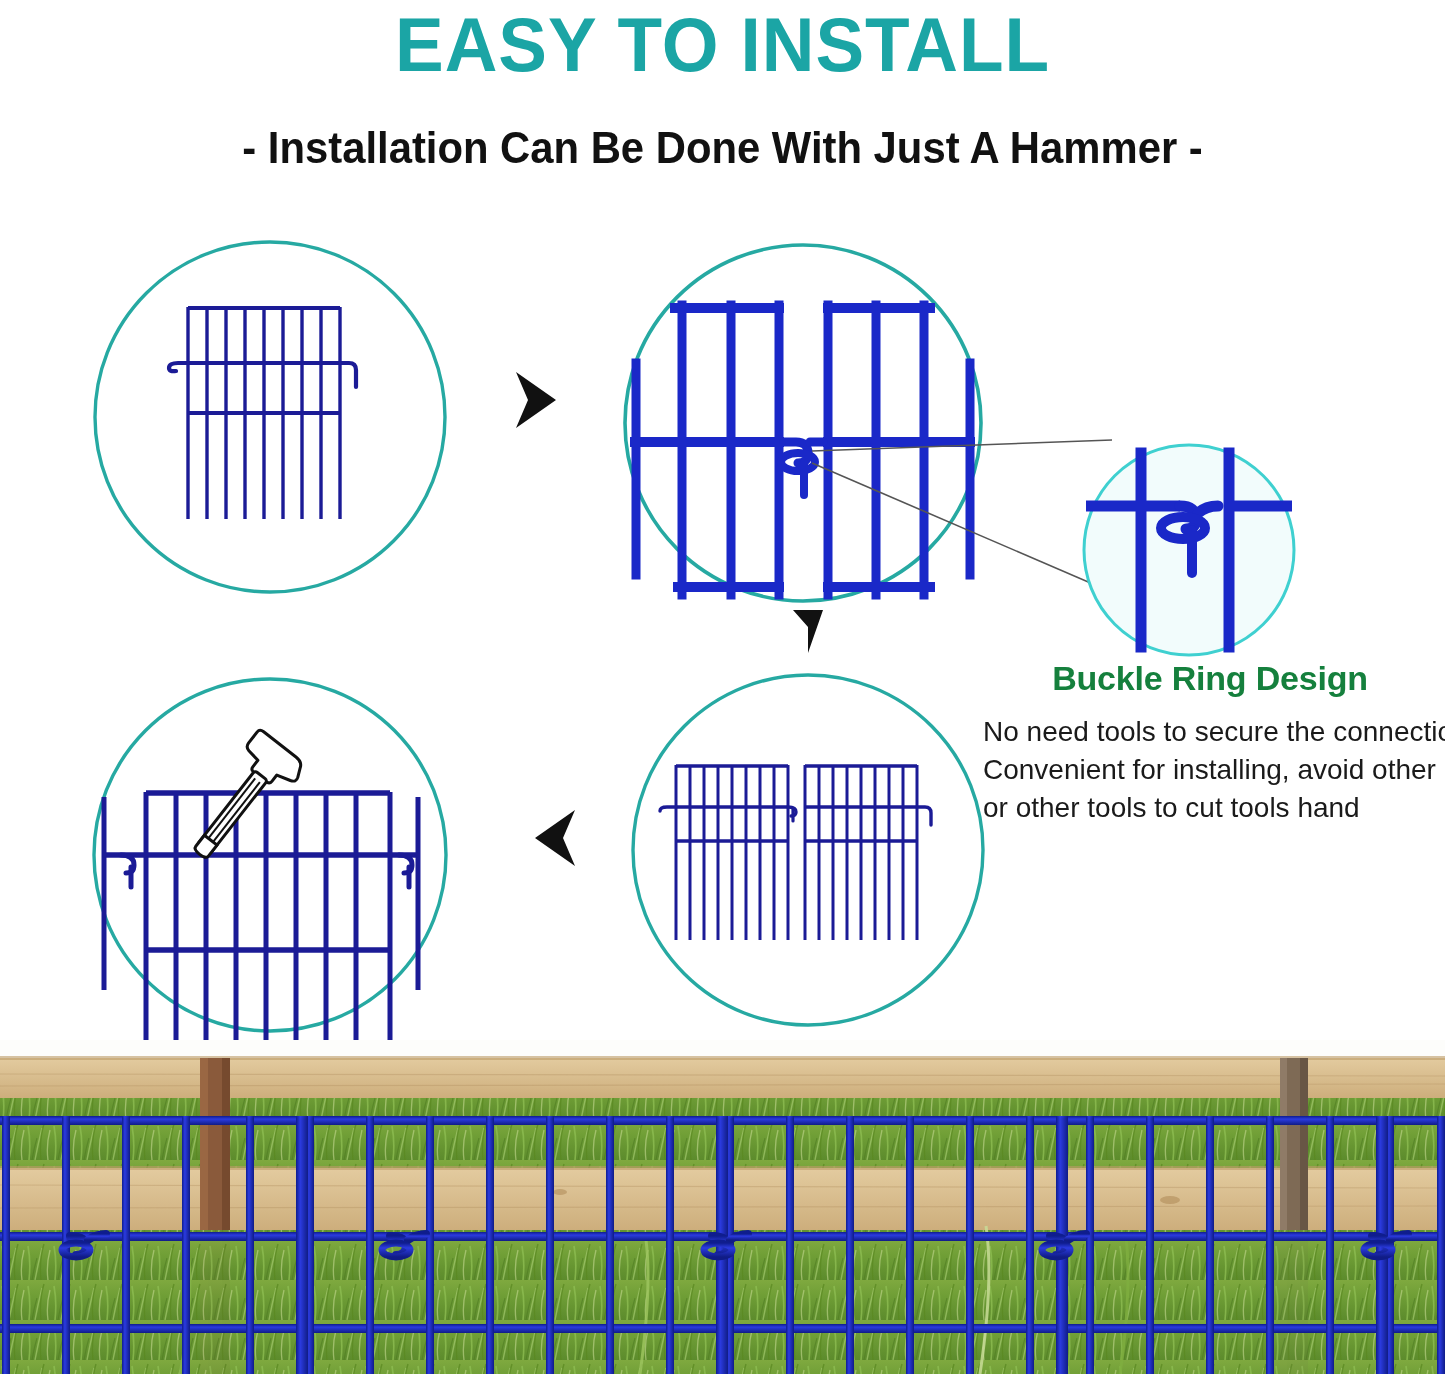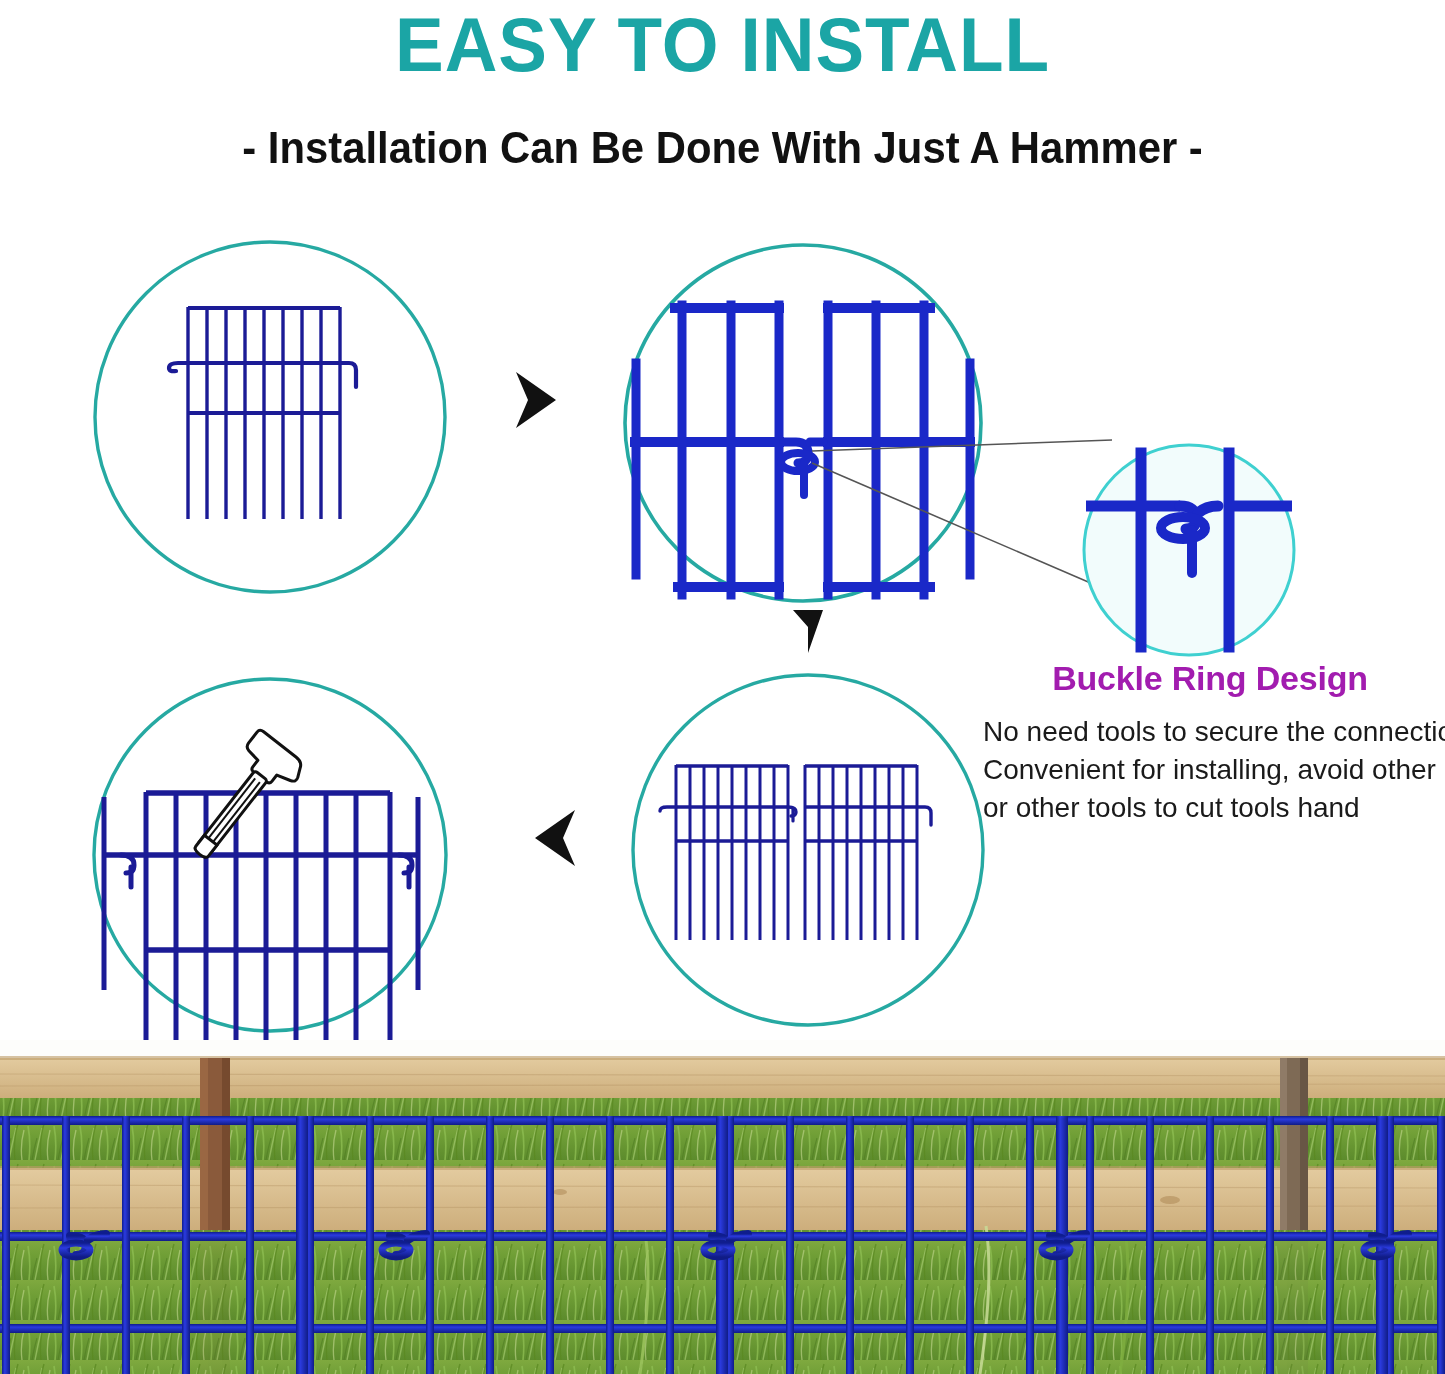--- a/index.html
+++ b/index.html
@@ -19,21 +19,21 @@
     white-space:nowrap;transform:scaleX(.95);transform-origin:50% 50%;
   }
 
   
   #diagram{position:absolute;left:0;top:195px;width:1445px;height:845px;}
   #diagram svg{display:block;}
 
   
   #buckle-block{position:absolute;left:975px;top:655px;width:470px;}
   #buckle-heading{
-    font-size:34px;font-weight:bold;color:#a21caf;text-align:center;
+    font-size:34px;font-weight:bold;color:#15803d;text-align:center;
     line-height:46px;white-space:nowrap;letter-spacing:-.2px;
   }
   .buckle-line{
     font-size:28px;color:#1a1a1a;line-height:38px;white-space:nowrap;
     text-align:left;padding-left:8px;
   }
   #buckle-lines{margin-top:12px;}
 
   
   #photo{position:absolute;left:0;top:1040px;width:1445px;height:334px;overflow:hidden;}

